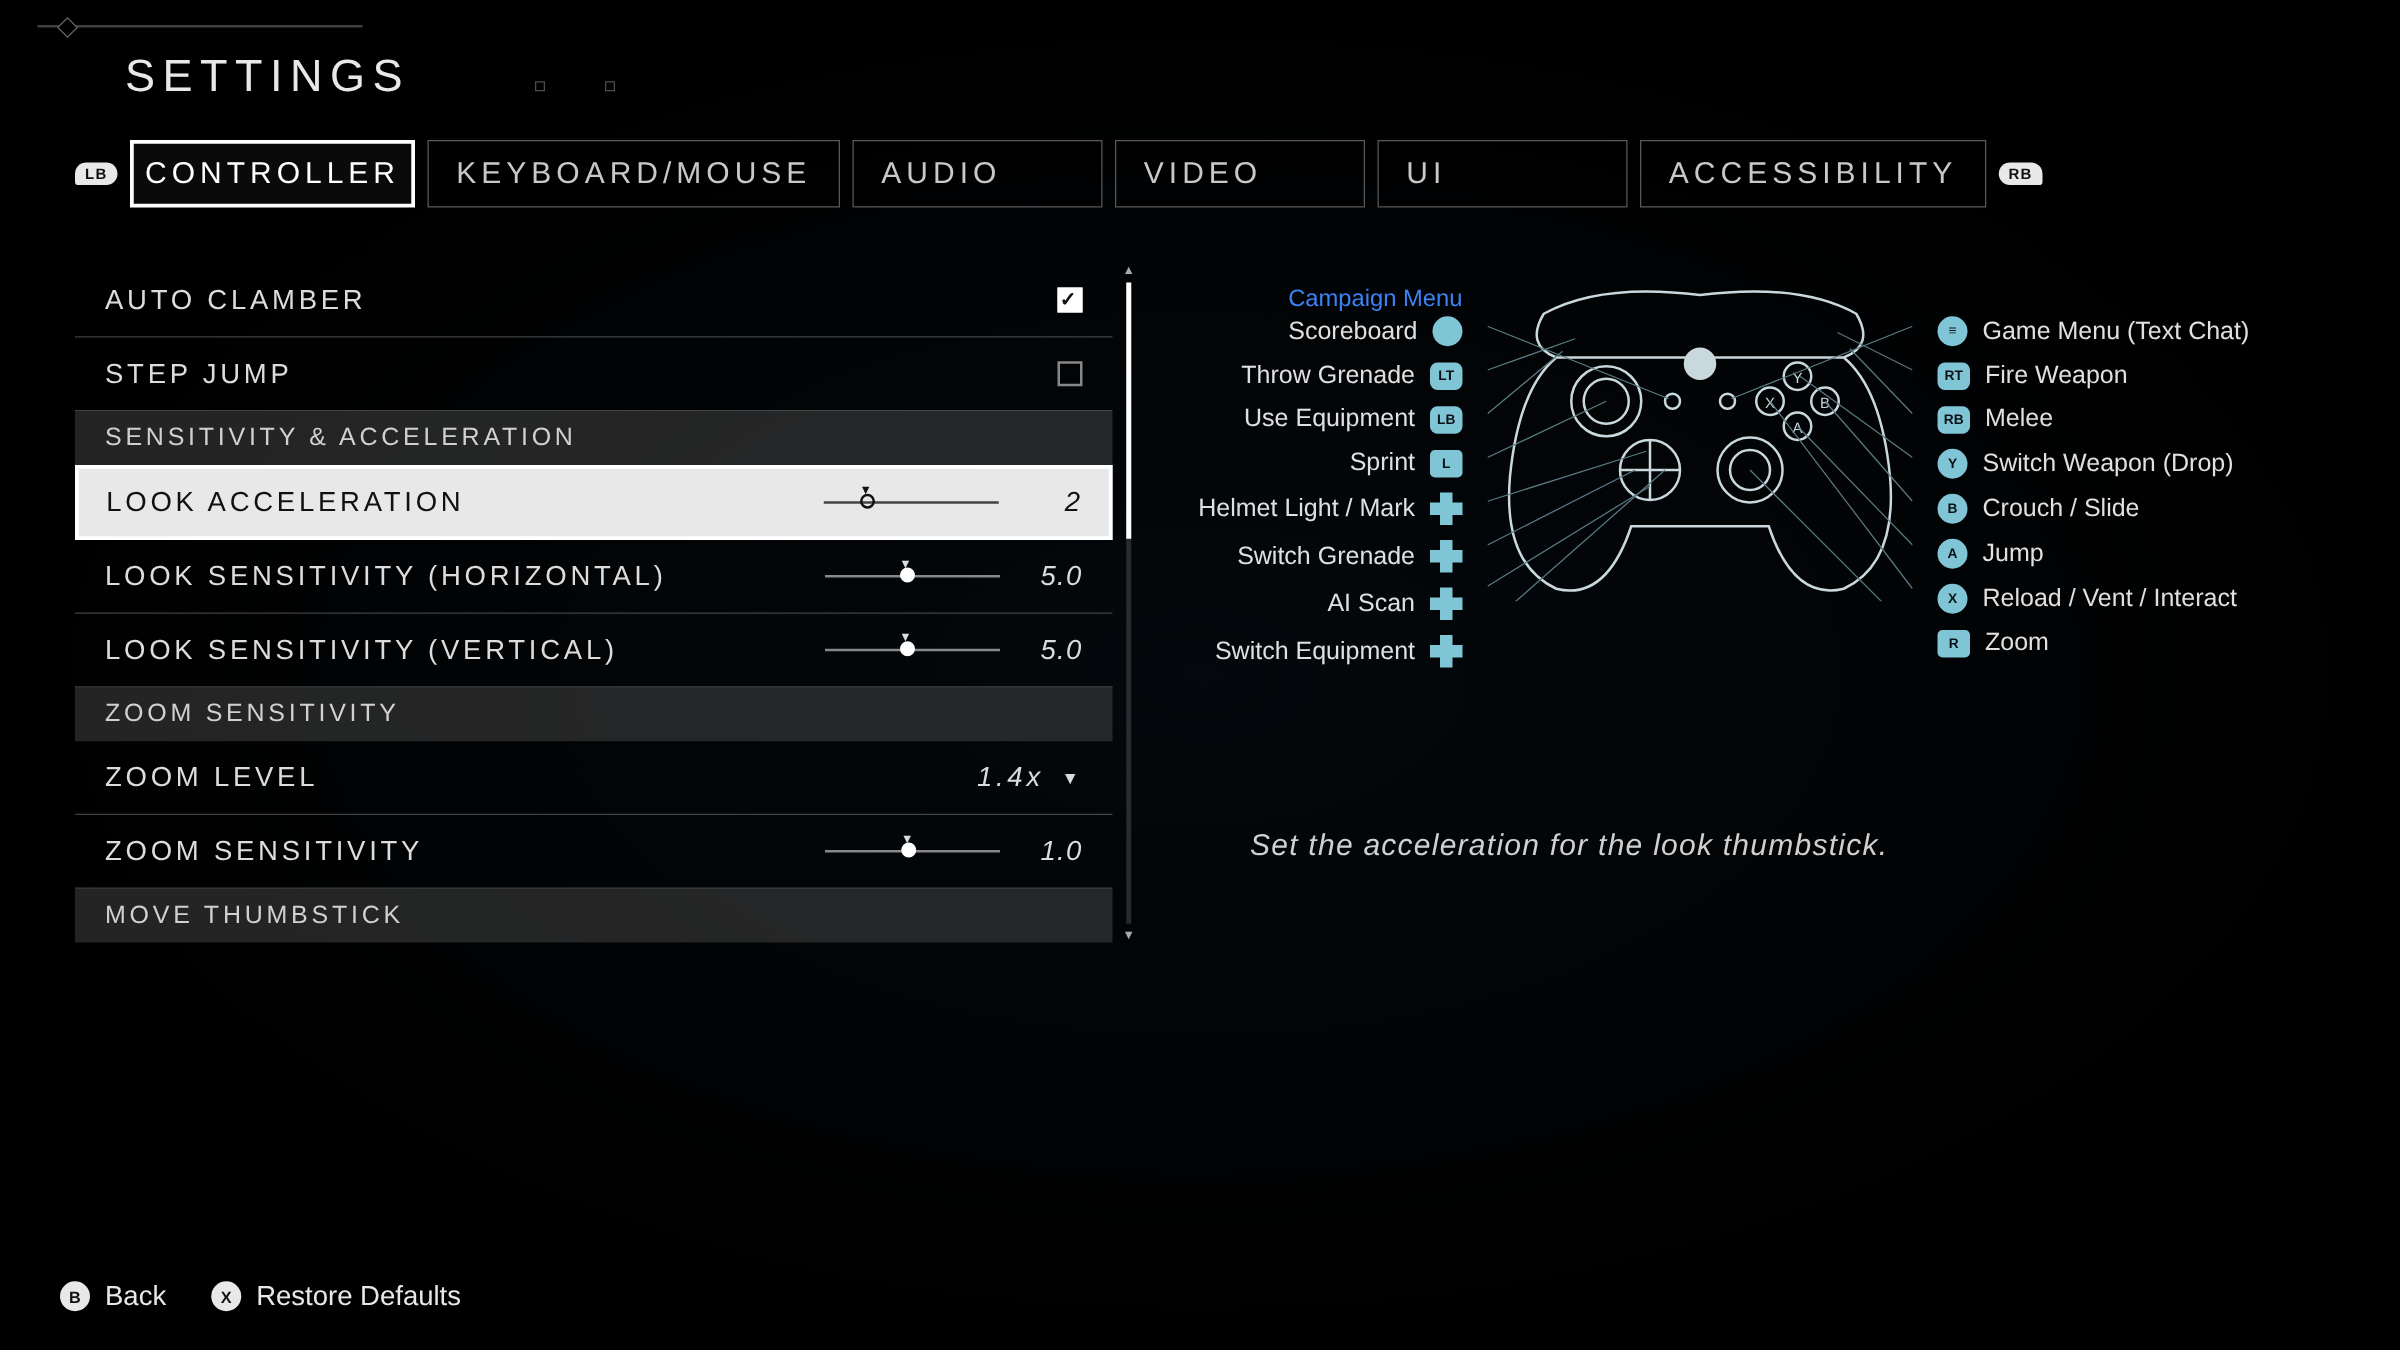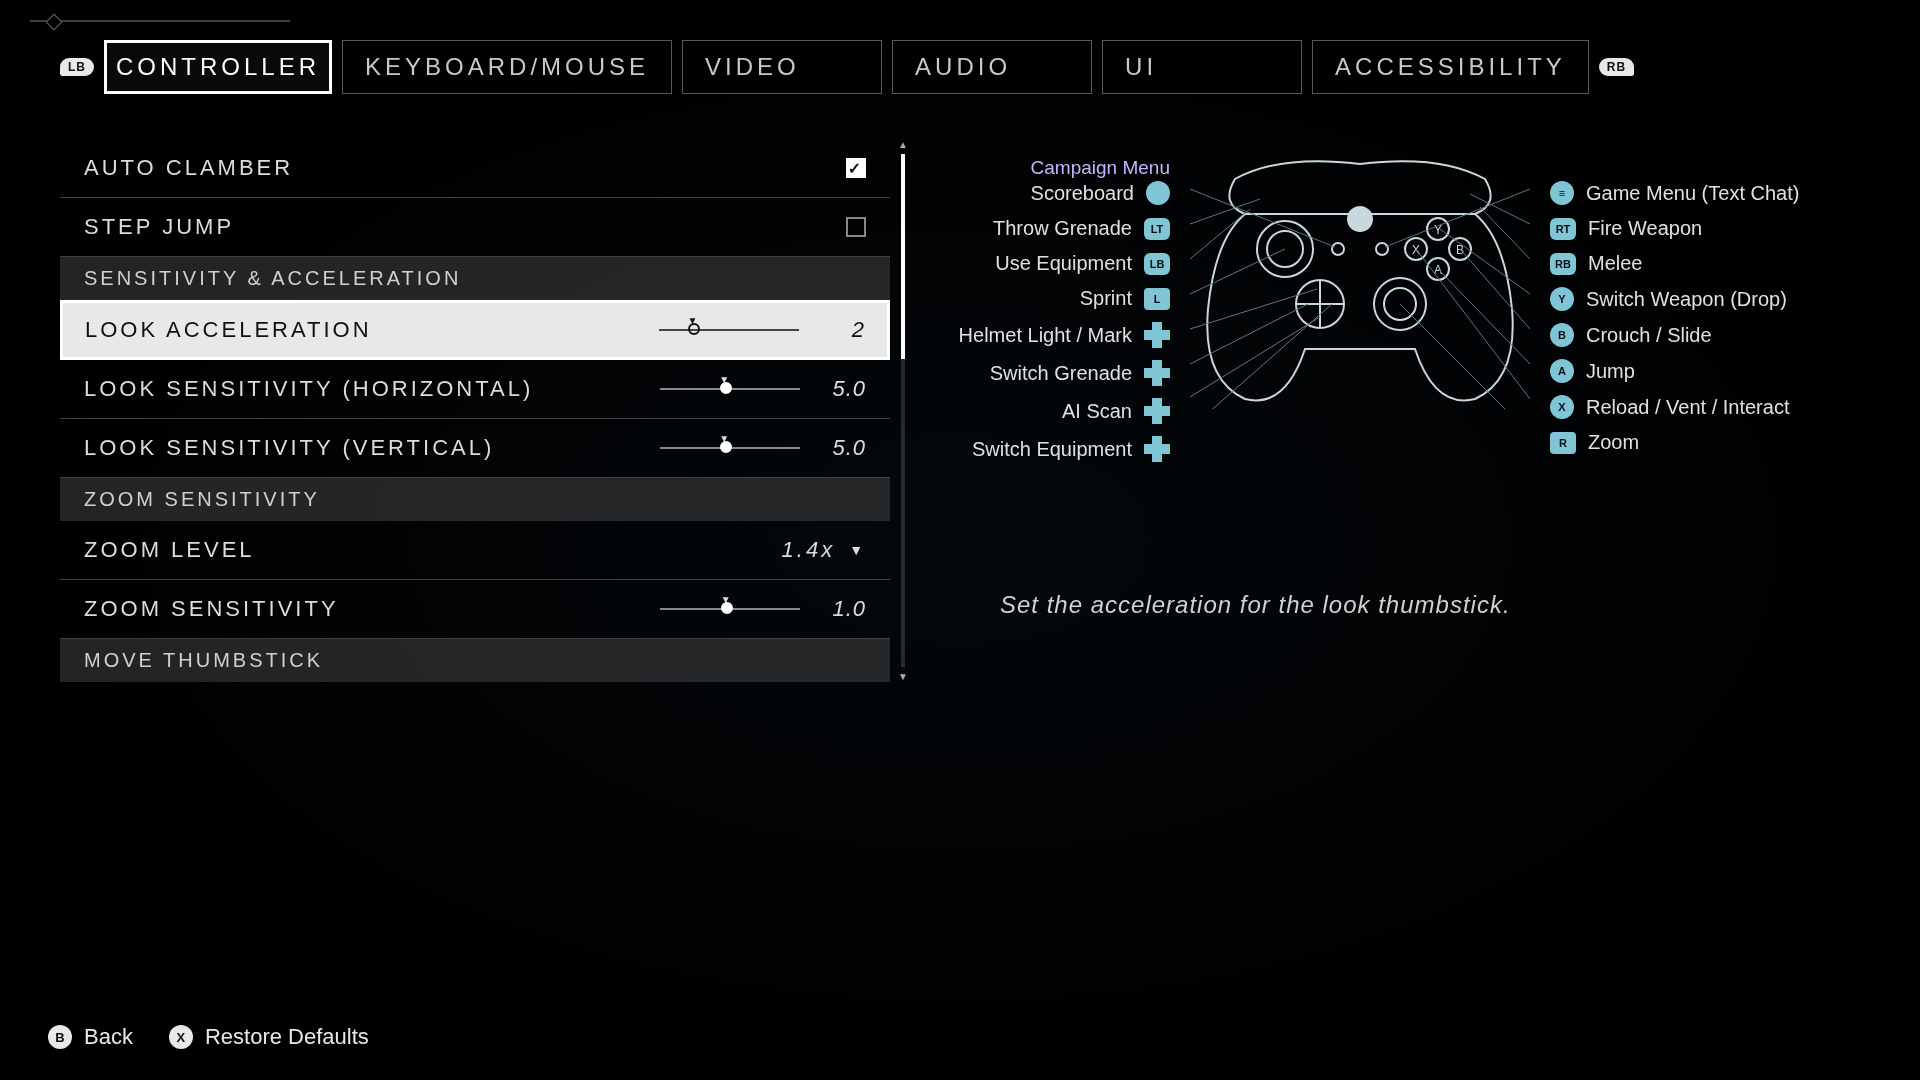--- a/index.html
+++ b/index.html
@@ -189,21 +189,21 @@
 .btn-icon.stick { background: #7fc5d6; border-radius: 4px; position: relative; }
 .btn-icon.dpad {
   width: 26px; height: 26px; background: transparent; position: relative;
 }
 .btn-icon.dpad::before, .btn-icon.dpad::after {
   content: ""; position: absolute; background: #7fc5d6;
 }
 .btn-icon.dpad::before { width: 26px; height: 10px; top: 8px; left: 0; }
 .btn-icon.dpad::after { width: 10px; height: 26px; top: 0; left: 8px; }
 .btn-icon.view { background: #7fc5d6; }
-.ctl-label.secondary { color: #c4b5fd; font-size: 19px; margin-bottom: -10px; }
+.ctl-label.secondary { color: #3b82f6; font-size: 19px; margin-bottom: -10px; }
 
 .controller-svg-wrap {
   width: 340px;
   position: relative;
   display: flex;
   align-items: flex-start;
   justify-content: center;
 }
 .description {
   margin-top: 52px;
@@ -233,27 +233,31 @@
 .topline { position: absolute; top: 20px; left: 30px; width: 260px; height: 2px; background: rgba(255,255,255,0.25);}
 .topline::before { content:""; position:absolute; left: 18px; top:-4px; width:10px;height:10px;border:1px solid rgba(255,255,255,0.4); background:#000; transform:rotate(45deg);}
 .breadcrumb-dots { display:inline-block; margin-left: 60px; }
 .breadcrumb-dots span { display:inline-block; width:8px;height:8px; border:1px solid rgba(255,255,255,0.3); margin: 0 24px; }
 </style>
 </head>
 <body>
 
 <div class="page">
   <div class="topline"></div>
+  <h1 class="title">
+    <span>SETTINGS</span>
+    <span class="breadcrumb-dots"><span></span><span></span></span>
+  </h1>
 
   <div class="tabs-row">
     <span class="bumper">LB</span>
     <div class="tab active">CONTROLLER</div>
     <div class="tab">KEYBOARD/MOUSE</div>
+    <div class="tab">AUDIO</div>
     <div class="tab">VIDEO</div>
-    <div class="tab">AUDIO</div>
     <div class="tab">UI</div>
     <div class="tab">ACCESSIBILITY</div>
     <span class="bumper rb">RB</span>
   </div>
 
   <div class="content">
     <div class="settings-list">
 
       <div class="setting-row">
         <span>AUTO CLAMBER</span>

